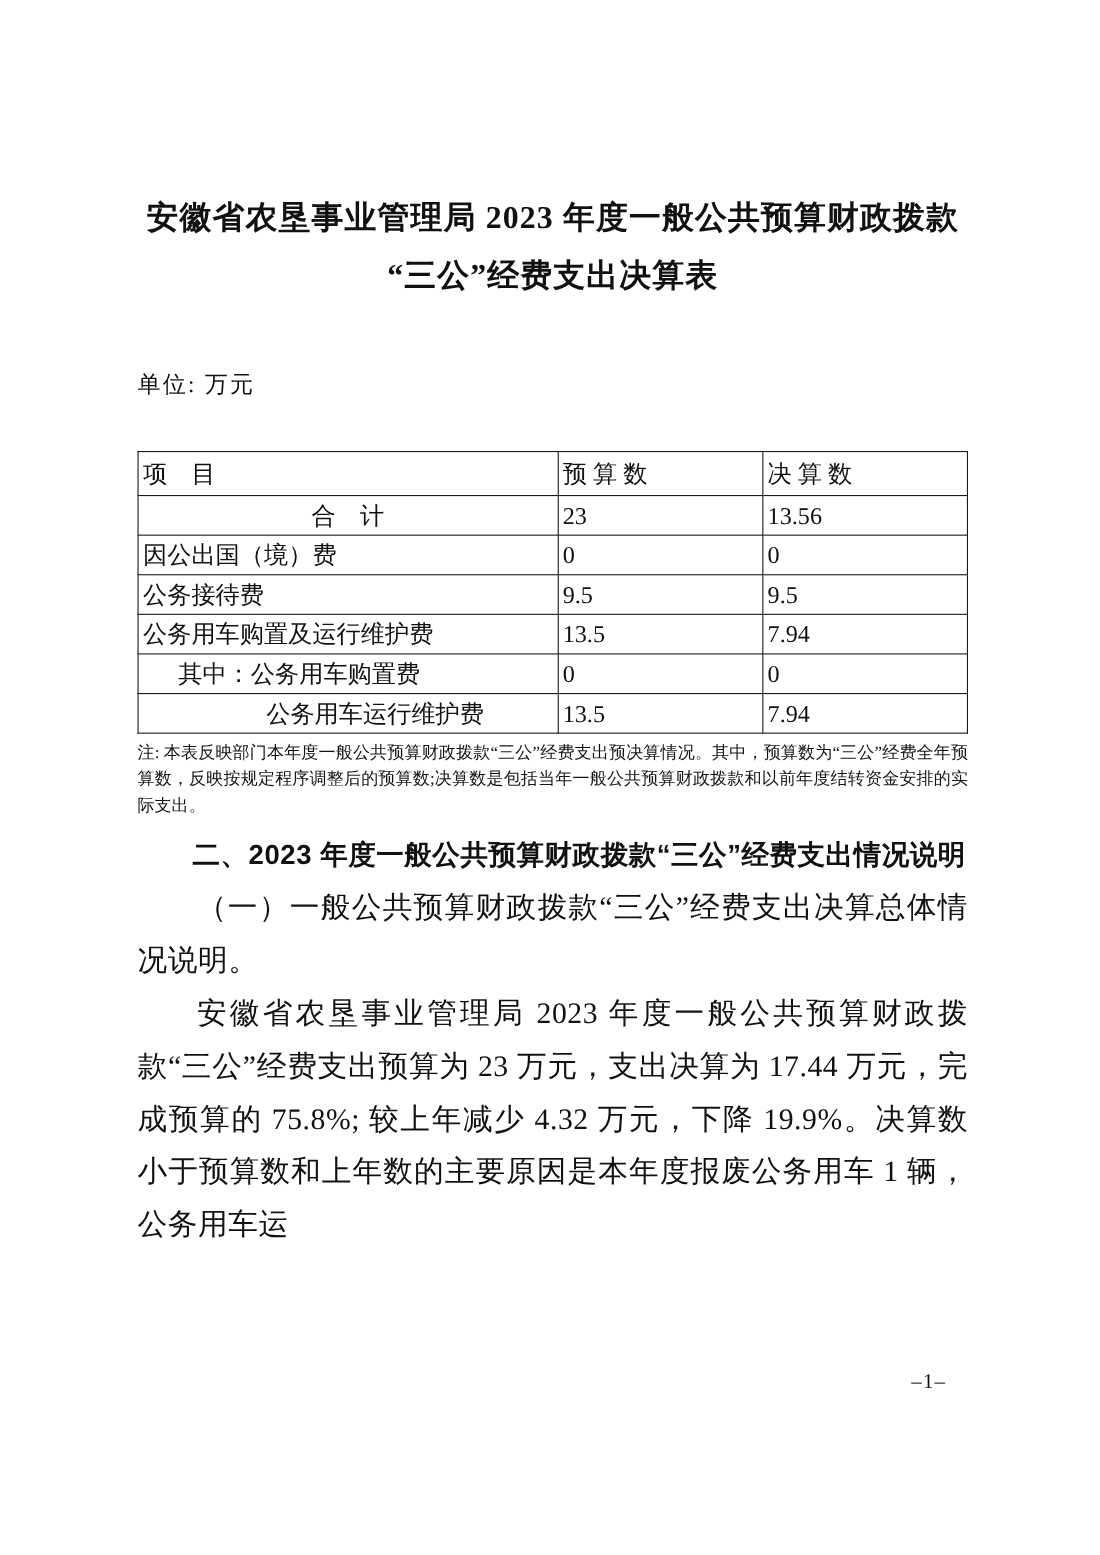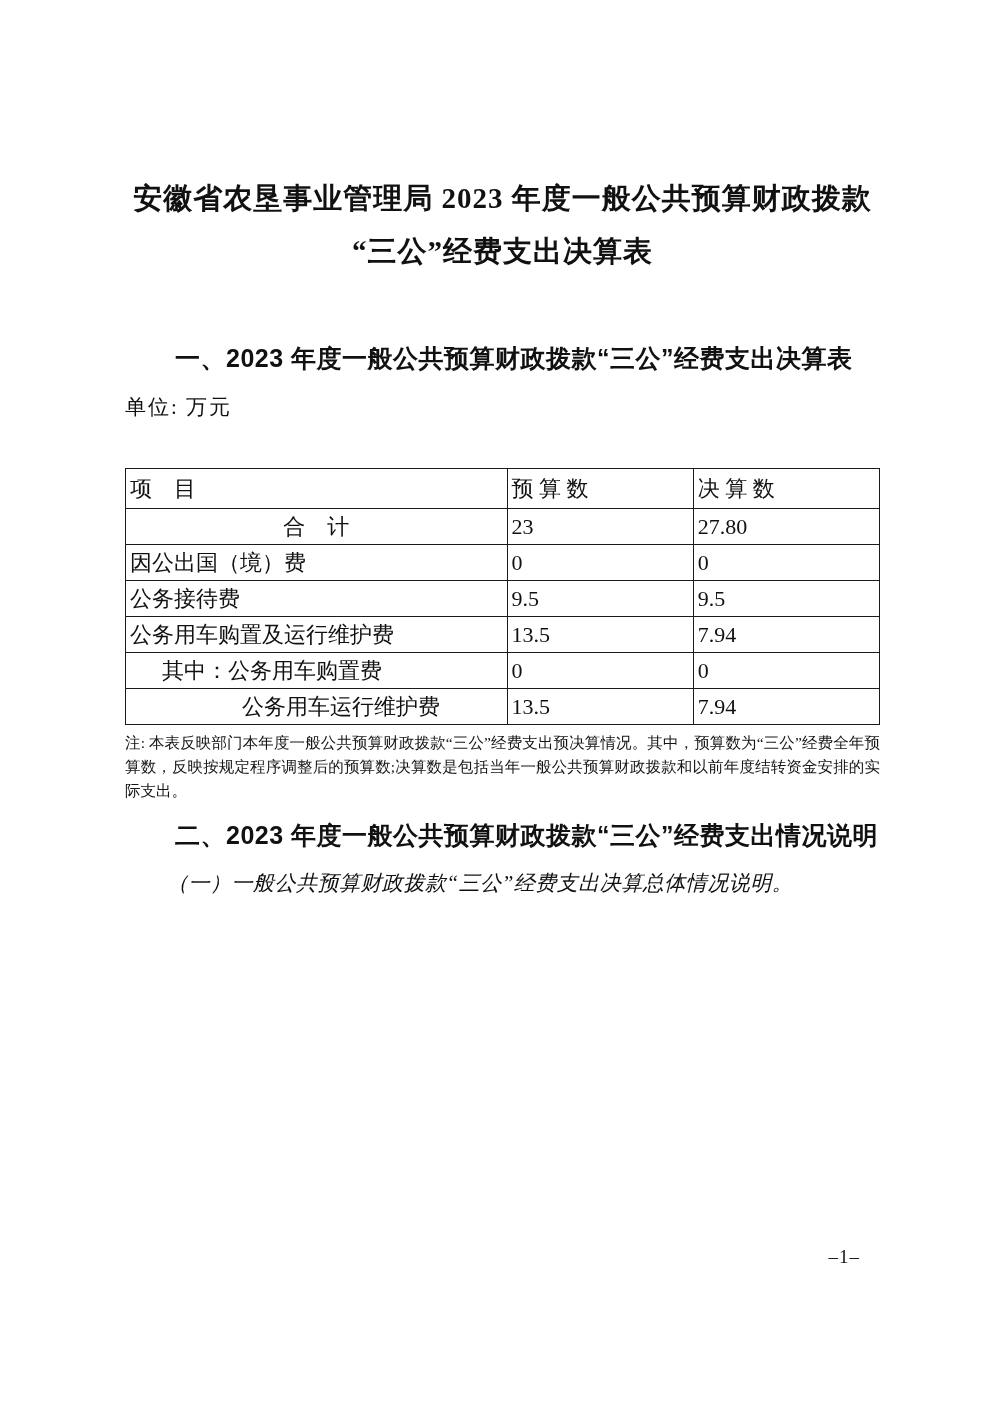--- a/index.html
+++ b/index.html
@@ -67,67 +67,65 @@
   td.item.indent-2 { padding-left: 116px; }
   .note {
     font-size: 15.5px;
     line-height: 24px;
     text-align: justify;
     margin-top: 6px;
     color: #141414;
   }
   .section2-heading { margin-top: 8px; }
   .sub-heading, .body-para {
-    font-size: 21px;
+    font-size: 27px;
     line-height: 48px;
     text-indent: 2em;
     text-align: justify;
     letter-spacing: 0.5px;
-    font-style: italic;
   }
   .page-number {
     position: absolute;
     top: 1246px;
     right: 140px;
     font-size: 19px;
     letter-spacing: 1px;
   }
 </style>
 </head>
 <body>
 
 <div class="page">
 
   <h1 class="title">
     <span>安徽省农垦事业管理局 2023 年度一般公共预算财政拨款</span>
     <span>“三公”经费支出决算表</span>
   </h1>
 
-  <p class="heading">一、2023 年度一般公共预算财政拨款“三公”经费支出决算表</p>
 
   <p class="unit-line">单位: 万元</p>
 
   <table class="expense">
     <colgroup>
       <col class="c-item">
         <col class="c-num">
         <col class="c-num">
     </colgroup>
     <thead>
       <tr>
         <th>项　目</th>
         <th>预 算 数</th>
         <th>决 算 数</th>
       </tr>
     </thead>
     <tbody>
       <tr>
         <td class="item center">合　计</td>
         <td>23</td>
-        <td>27.80</td>
+        <td>13.56</td>
       </tr>
       <tr>
         <td class="item">因公出国（境）费</td>
         <td>0</td>
         <td>0</td>
       </tr>
       <tr>
         <td class="item">公务接待费</td>
         <td>9.5</td>
         <td>9.5</td>
@@ -149,16 +147,17 @@
       </tr>
     </tbody>
   </table>
 
   <p class="note">注: 本表反映部门本年度一般公共预算财政拨款“三公”经费支出预决算情况。其中，预算数为“三公”经费全年预算数，反映按规定程序调整后的预算数;决算数是包括当年一般公共预算财政拨款和以前年度结转资金安排的实际支出。</p>
 
   <p class="heading section2-heading">二、2023 年度一般公共预算财政拨款“三公”经费支出情况说明</p>
 
   <p class="sub-heading">（一）一般公共预算财政拨款“三公”经费支出决算总体情况说明。</p>
 
+  <p class="body-para">安徽省农垦事业管理局 2023 年度一般公共预算财政拨款“三公”经费支出预算为 23 万元，支出决算为 17.44 万元，完成预算的 75.8%; 较上年减少 4.32 万元，下降 19.9%。决算数小于预算数和上年数的主要原因是本年度报废公务用车 1 辆，公务用车运</p>
 
   <div class="page-number">–1–</div>
 
 </div>
 
 </body></html>

